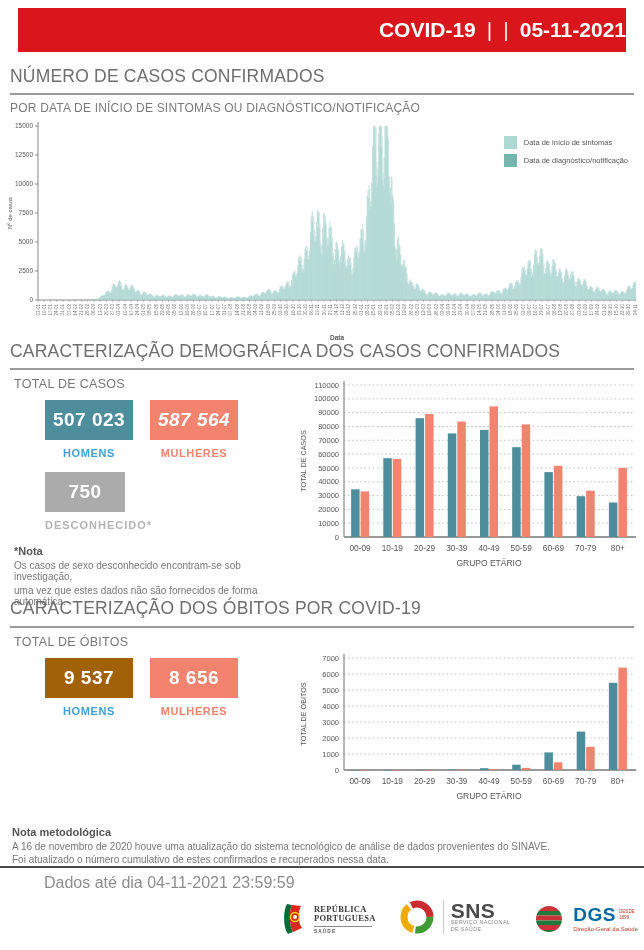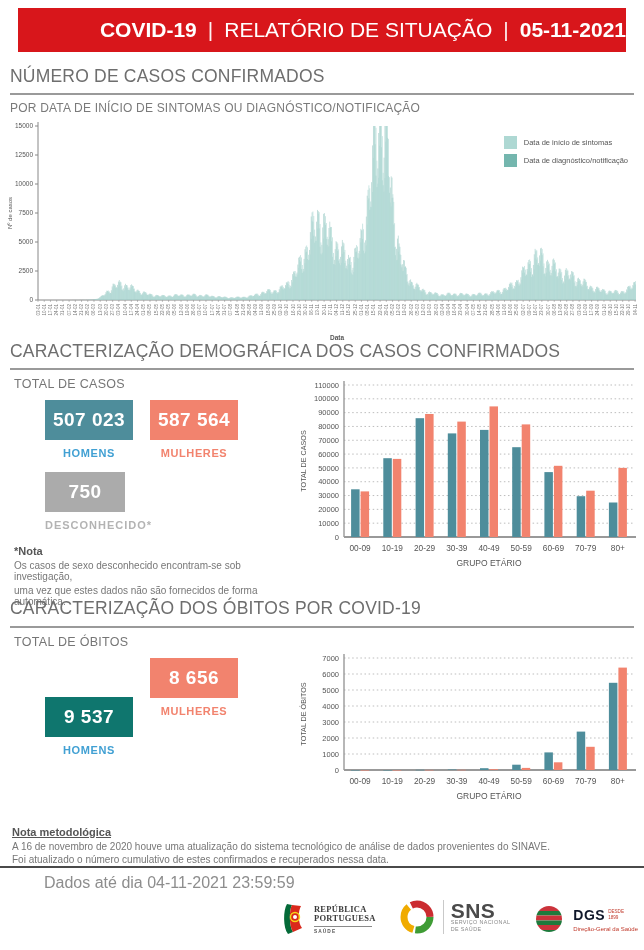--- a/index.html
+++ b/index.html
@@ -25,50 +25,49 @@
   .total-label{font-size:12.5px;color:#767676;letter-spacing:.3px;margin-bottom:9px;}
   .cards{display:flex;gap:17px;padding-left:31px;}
   .card-cell{display:flex;flex-direction:column;align-items:center;}
   .card{min-width:76px;padding:9px 6px;text-align:center;color:#fff;font-size:19px;font-weight:700;letter-spacing:.5px;}
   .card-label{margin-top:7px;font-size:11px;font-weight:700;letter-spacing:.6px;}
   .nota-title{font-size:11px;font-weight:700;color:#555;margin-top:14px;}
   .nota-line{font-size:10px;color:#777;margin-top:3px;}
   
   .chart-abs{position:absolute;}
   
-  .fn-title{position:absolute;left:12px;top:826px;font-size:11px;font-weight:700;color:#555;text-decoration:underline;}
+  .fn-title{position:absolute;left:12px;top:826px;font-size:11px;font-weight:700;color:#555;}
   .fn-1{position:absolute;left:12px;top:841px;font-size:10px;color:#777;}
   .fn-2{position:absolute;left:12px;top:854px;font-size:10px;color:#777;}
   .divider{position:absolute;left:0;right:0;top:866px;border-top:2px solid #4a4a4a;}
   .data-until{position:absolute;left:12px;top:874px;font-size:16px;color:#8d8d8d;margin-left:32px;}
   .logos{position:absolute;top:898px;right:6px;display:flex;align-items:flex-end;gap:22px;}
   .logo-box{display:flex;align-items:center;gap:7px;}
   .rp-text{display:flex;flex-direction:column;}
   .rp-l{font-size:8.5px;font-weight:700;color:#3a3a3a;letter-spacing:.3px;line-height:9.5px;font-family:"Liberation Serif",serif;}
   .rp-rule{border-top:1px solid #8a8a8a;margin:2px 0 2px 0;width:58px;}
   .rp-s{font-size:4.8px;color:#555;letter-spacing:1.1px;font-weight:700;}
   .sns-div{width:1px;height:34px;background:#c9c9c9;}
   .sns-text{display:flex;flex-direction:column;}
   .sns-n{font-size:21px;font-weight:700;color:#4a4a4a;line-height:17px;letter-spacing:.5px;}
   .sns-s{font-size:5.4px;color:#8a8a8a;letter-spacing:.4px;line-height:6.5px;}
   .dgs-text{display:flex;flex-direction:column;}
   .dgs-row{display:flex;align-items:flex-start;gap:3px;}
-  .dgs-n{font-size:14px;font-weight:700;color:#0f172a;line-height:18px;letter-spacing:.5px;}
+  .dgs-n{font-size:19px;font-weight:700;color:#0369a1;line-height:18px;letter-spacing:.5px;}
   .dgs-since{font-size:4.6px;color:#c0392b;line-height:5.5px;margin-top:3px;}
   .dgs-s{font-size:6px;color:#c0392b;margin-top:2px;}
 </style>
 </head>
 <body>
 
 <div class="page">
 
   <div class="header">
     <span class="b">COVID-19</span>
     <span class="sep">|</span>
-    <span>RELATÓRIO DE SITUAÇÃO</span>
     <span class="sep">|</span>
     <span class="b">05-11-2021</span>
   </div>
 
   <div class="sec-title" style="top:66px;">NÚMERO DE CASOS CONFIRMADOS</div>
   <div class="sec-rule" style="top:93px;"></div>
   <div class="sub" style="top:101px;">POR DATA DE INÍCIO DE SINTOMAS OU DIAGNÓSTICO/NOTIFICAÇÃO</div>
 
   <div class="ts-wrap">
     <svg id="ts-svg" width="640" height="224">
@@ -1571,21 +1570,21 @@
   <div class="sec-rule" style="top:368px;"></div>
 
   <div class="colL" style="top:377px;">
     <div class="total-label">TOTAL DE CASOS</div>
     <div class="cards">
       <div class="card-cell">
         <div class="card" style="background:#4e8d9b;">507 023</div>
         <div class="card-label" style="color:#41a0d3;">HOMENS</div>
       </div>
       <div class="card-cell">
-        <div class="card" style="background:#f2836e;">587 564</div>
+        <div class="card" style="background:#f2836e;font-style:italic;">587 564</div>
         <div class="card-label" style="color:#f2836e;">MULHERES</div>
       </div>
     </div>
     <div class="cards" style="margin-top:13px;">
       <div class="card-cell" style="align-items:flex-start;">
         <div class="card" style="background:#ababab;min-width:68px;">750</div>
         <div class="card-label" style="color:#b3b3b3;letter-spacing:1px;">DESCONHECIDO*</div>
       </div>
     </div>
     <div class="nota-title">*Nota</div>
@@ -1652,21 +1651,21 @@
       </svg>
   </div>
 
   <div class="sec-title" style="top:598px;">CARACTERIZAÇÃO DOS ÓBITOS POR COVID-19</div>
   <div class="sec-rule" style="top:626px;"></div>
 
   <div class="colL" style="top:635px;">
     <div class="total-label">TOTAL DE ÓBITOS</div>
     <div class="cards">
       <div class="card-cell">
-        <div class="card" style="background:#0f766e;margin-top:39px;">9 537</div>
+        <div class="card" style="background:#a16207;">9 537</div>
         <div class="card-label" style="color:#41a0d3;">HOMENS</div>
       </div>
       <div class="card-cell">
         <div class="card" style="background:#f2836e;">8 656</div>
         <div class="card-label" style="color:#f2836e;">MULHERES</div>
       </div>
     </div>
   </div>
 
   <div class="chart-abs" style="top:648px;left:292px;">

